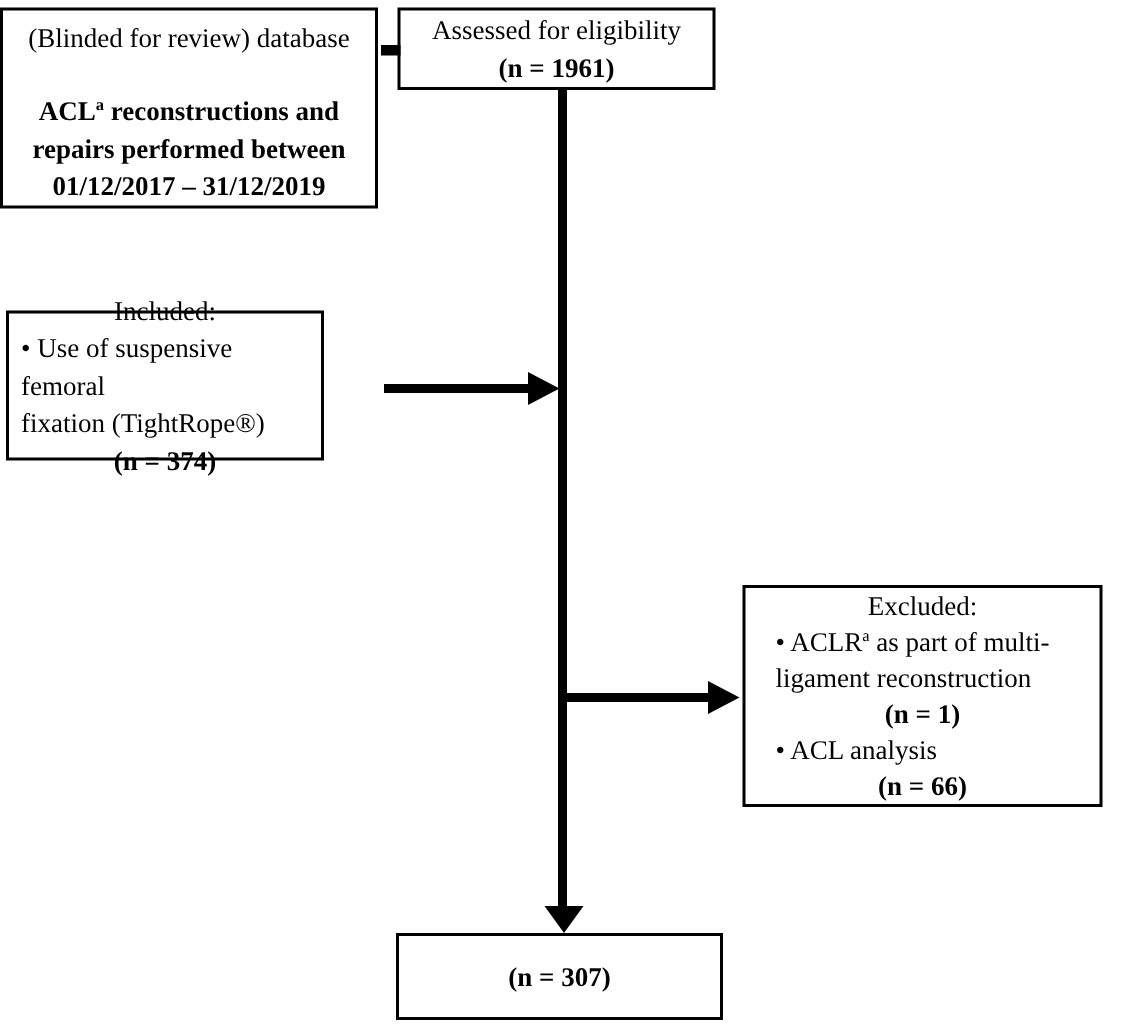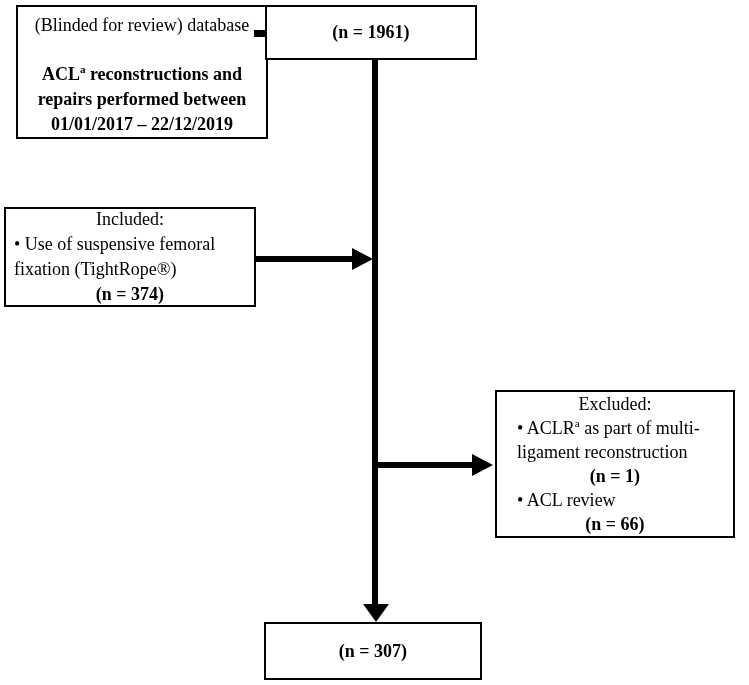--- a/index.html
+++ b/index.html
@@ -27,24 +27,24 @@
   .center { text-align: center; }
   .bold { font-weight: bold; }
   .leftline { text-align: left; padding-left: 8px; padding-right: 4px; }
   sup {
     font-size: 11px;
     line-height: 0;
     vertical-align: super;
   }
 
   
-  .box-database { left: 16px;   top: 5px;   width: 252px; height: 134px; padding-top: 6px; text-align: center; }
+  .box-database { left: 0;   top: 5px;   width: 252px; height: 134px; padding-top: 6px; text-align: center; }
   .box-database .body-block { margin-top: 24px; font-weight: bold; }
   .box-assessed { left: 265px; top: 5px;   width: 212px; height: 55px;  display: flex; flex-direction: column; justify-content: center; text-align: center; }
-  .box-included { left: 4px;   top: 207px; width: 252px; height: 100px; display: flex; flex-direction: column; justify-content: center; }
+  .box-included { left: 4px;   top: 207px; width: 212px; height: 100px; display: flex; flex-direction: column; justify-content: center; }
   .box-excluded { left: 495px; top: 390px; width: 240px; height: 148px; line-height: 24px; display: flex; flex-direction: column; justify-content: center; }
   .box-excluded .leftline { padding-left: 20px; }
   .box-kept     { left: 264px; top: 622px; width: 218px; height: 58px;  display: flex; flex-direction: column; justify-content: center; text-align: center; }
 
   
   .line {
     position: absolute;
     background: #000000;
   }
   .conn-db-assessed { left: 254px; top: 30px;  width: 13px; height: 7px; }
@@ -74,41 +74,42 @@
 </head>
 <body>
 
 <div class="figure">
 
   <div class="box box-database">
     <div>(Blinded for review) database</div>
     <div class="body-block">
       <div><span>ACL</span><sup>a</sup><span> reconstructions and</span></div>
       <div>repairs performed between</div>
-      <div>01/01/2017 – 22/12/2019</div>
+      <div>01/12/2017 – 31/12/2019</div>
     </div>
   </div>
 
   <div class="box box-assessed">
+    <div>Assessed for eligibility</div>
     <div class="bold">(n = 1961)</div>
   </div>
 
   <div class="box box-included">
     <div class="center">Included:</div>
     <div class="leftline">• Use of suspensive femoral</div>
     <div class="leftline">fixation (TightRope®)</div>
     <div class="center bold">(n = 374)</div>
   </div>
 
   <div class="box box-excluded">
     <div class="center">Excluded:</div>
     <div class="leftline"><span>• ACLR</span><sup>a</sup><span> as part of multi-</span></div>
     <div class="leftline">ligament reconstruction</div>
     <div class="center bold">(n = 1)</div>
-    <div class="leftline">• ACL review</div>
+    <div class="leftline">• ACL analysis</div>
     <div class="center bold">(n = 66)</div>
   </div>
 
   <div class="box box-kept">
     <div class="bold">(n = 307)</div>
   </div>
 
   <div class="line conn-db-assessed"></div>
   <div class="line spine"></div>
 

